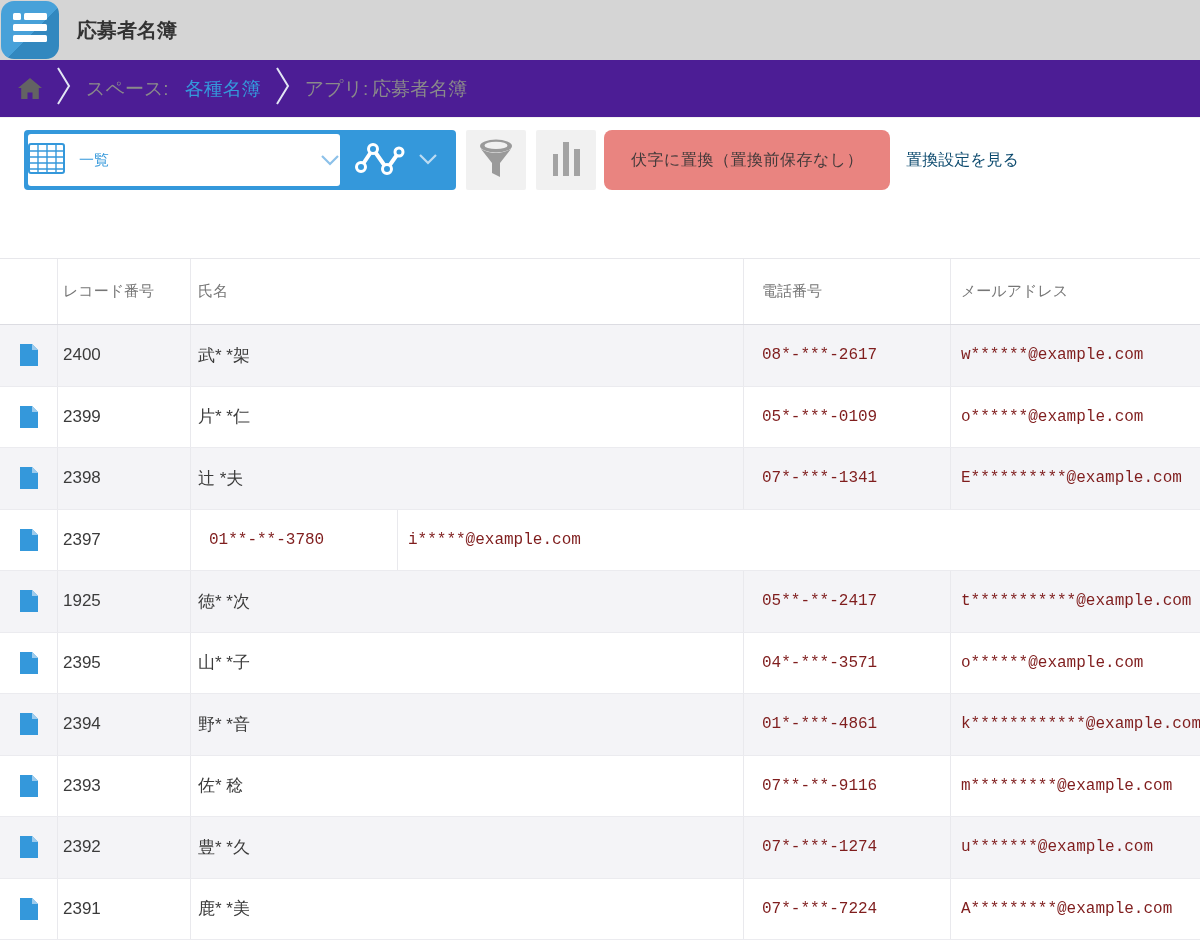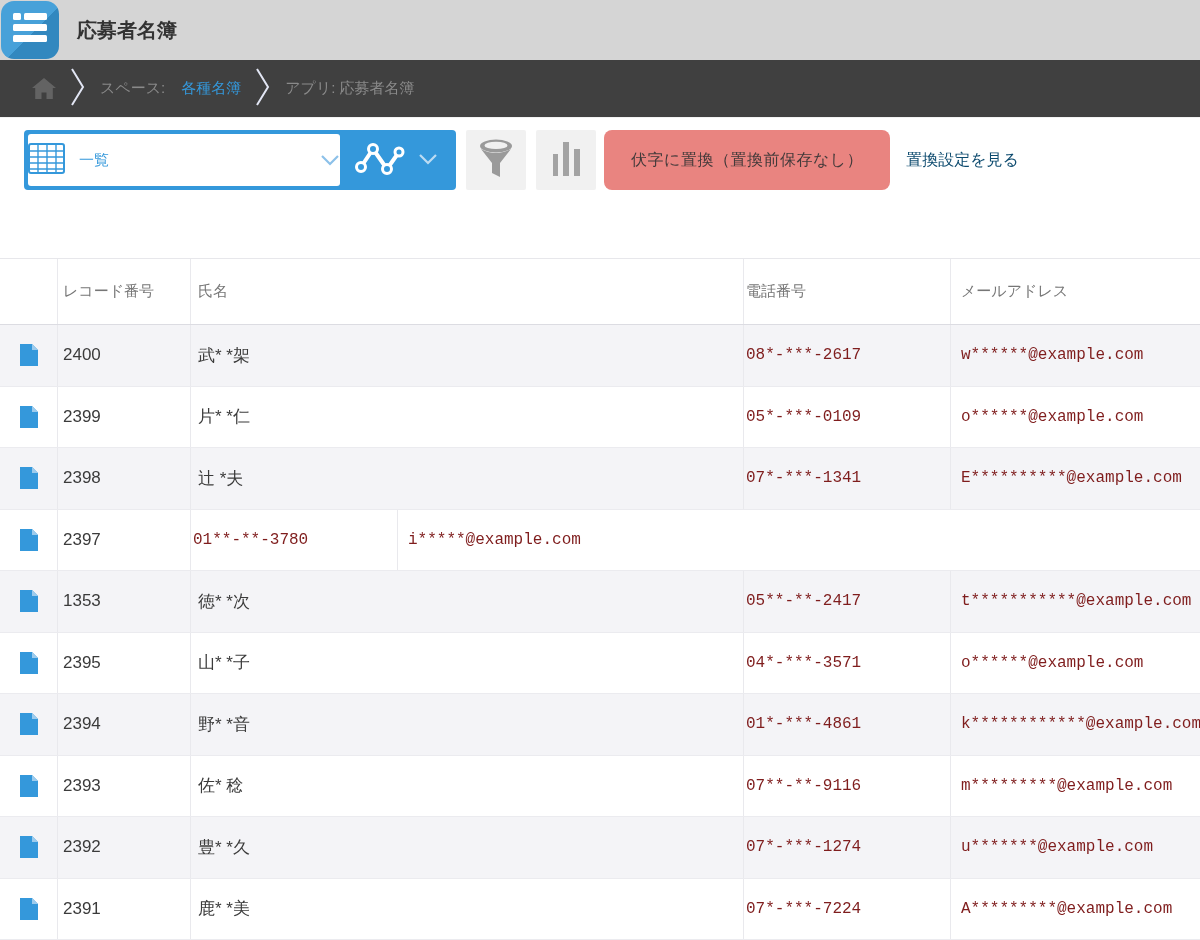--- a/index.html
+++ b/index.html
@@ -7,22 +7,22 @@
     font-family:"Liberation Sans","DejaVu Sans",sans-serif; }
 
   
   .topbar { height:60px; background:#d5d5d5; display:flex; align-items:center; position:relative; }
   .app-icon { width:58px; height:58px; margin:1px 0 1px 1px; border-radius:13px;
     background:linear-gradient(135deg,#47a1d9 55%,#3288bf 55%);
     display:flex; align-items:center; justify-content:center; cursor:pointer; }
   .app-title { margin-left:18px; font-size:20px; font-weight:bold; color:#333; }
 
   
-  .breadcrumb { height:58px; background:#404040; display:flex; align-items:center;
-    padding-left:28px; border-bottom:1px solid #f2f2f2; font-size:15px; }
+  .breadcrumb { height:58px; background:#4c1d95; display:flex; align-items:center;
+    padding-left:14px; border-bottom:1px solid #f2f2f2; font-size:19px; }
   .crumb-sep { margin:0 14px; }
   .crumb-label { color:#8a8a8a; }
   .crumb-link { color:#3498db; cursor:pointer; }
   .crumb-current { color:#8a8a8a; margin-left:4px; }
   .home { margin-left:4px; cursor:pointer; display:flex; }
 
   
   .toolbar { margin:12px 0 0 24px; display:flex; align-items:center; }
   .view-widget { display:flex; background:#3498db; border-radius:4px; padding:4px;
     height:60px; width:432px; cursor:pointer; }
@@ -40,21 +40,21 @@
 
   
   .record-table { margin-top:68px; width:1260px; }
   .thead { display:flex; height:67px; align-items:center; border-top:1px solid #e7e7eb;
     border-bottom:1px solid #dcdce2; color:#767676; font-size:15px; }
   .th { height:100%; display:flex; align-items:center; cursor:pointer; }
   .th + .th, .td + .td { border-left:1px solid #e9e9ed; }
   .col-icon   { width:57px;  justify-content:center; }
   .col-record { width:133px; padding-left:5px; }
   .col-name   { width:553px; padding-left:7px; }
-  .col-phone  { width:207px; padding-left:2px; }
+  .col-phone  { width:207px; padding-left:18px; }
   .col-email  { width:310px; padding-left:10px; overflow:hidden; white-space:nowrap; }
   .tr { display:flex; height:61.5px; background:#fff; border-bottom:1px solid #ebebef; cursor:pointer; }
   .tr.alt { background:#f4f4f7; }
   .td { height:100%; display:flex; align-items:center; font-size:17px; color:#3b3b3b; }
   .cell-link { color:#7f1d1d; font-size:16px; text-decoration:none; cursor:pointer;font-family:Liberation Mono, monospace; }
   .doc-icon { display:flex; cursor:pointer; }
 </style>
 </head>
 <body>
 
@@ -260,21 +260,21 @@
   <div class="tr alt">
     <div class="td col-icon">
       <span class="doc-icon">
         <svg width="18" height="22" viewBox="0 0 18 22">
           <path d="M0 0 H12 L18 6 V22 H0 Z" fill="#3498db"></path>
           <path d="M12 0 L18 6 H12 Z" fill="#9ccbed"></path>
         </svg>
       </span>
     </div>
     <div class="td col-record">
-      <span>1353</span>
+      <span>1925</span>
     </div>
     <div class="td col-name">
       <span>徳* *次</span>
     </div>
     <div class="td col-phone">
       <a class="cell-link">05**-**-2417</a>
     </div>
     <div class="td col-email">
       <a class="cell-link">t***********@example.com</a>
     </div>

